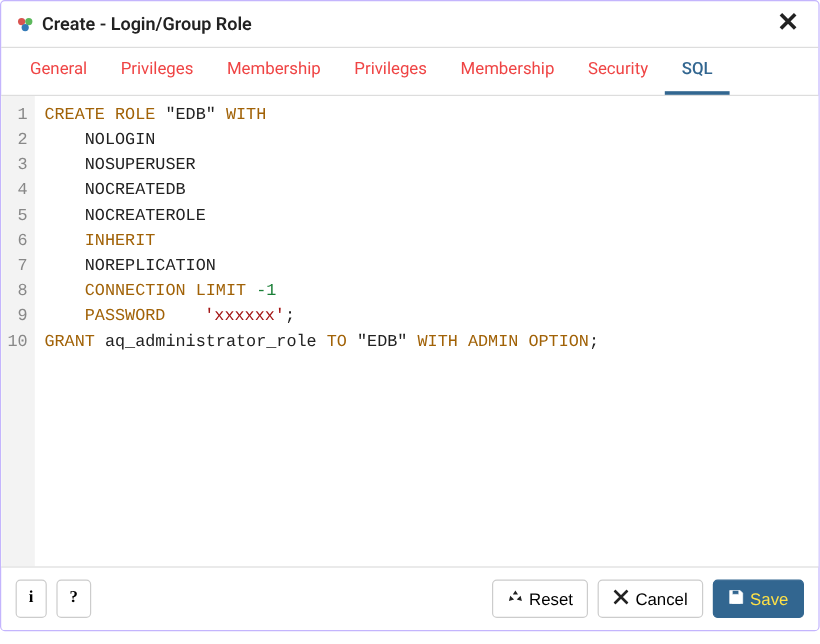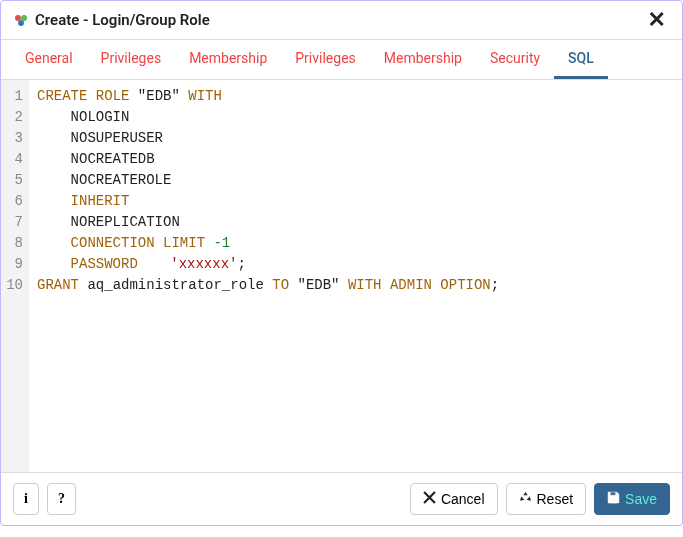--- a/index.html
+++ b/index.html
@@ -17,21 +17,21 @@
 .gutter-line { padding: 0 6px 0 4px; }
 .code { flex: 1; padding: 6px 8px; font-family: "SFMono-Regular", Consolas, "Liberation Mono", Menlo, monospace; font-size: 14px; line-height: 1.5; white-space: pre; overflow: auto; }
 .kw { color: #a16207; font-weight: 500; }
 .str { color: #a31515; margin-left: 24px; }
 .num { color: #1a7f37; }
 .ident { color: #222; }
 .footer { display: flex; padding: 10px 12px; border-top: 1px solid #ddd; align-items: center; gap: 8px; }
 .footer-spacer { flex: 1; }
 .btn { border: 1px solid #ccc; background: #fff; border-radius: 4px; padding: 7px 12px; font-size: 14px; cursor: pointer; display: inline-flex; align-items: center; gap: 5px; }
 .btn.icon-only { padding: 7px 10px; font-weight: bold; font-family: Georgia, serif; }
-.btn.primary { background: #326690; color: #5eead4; border-color: #326690; justify-content: space-between; }
+.btn.primary { background: #326690; color: #fde047; border-color: #326690; justify-content: space-between; }
 .btn svg { width: 13px; height: 13px; }
 </style>
 </head>
 <body>
 
 <div class="dialog">
 
   <div class="header">
     <span class="header-icon">
       <svg viewBox="0 0 16 16">
@@ -69,29 +69,29 @@
       </div>
     <div class="code" id="code"><div><span class="kw">CREATE</span><span> </span><span class="kw">ROLE</span><span> </span><span class="ident">"EDB"</span><span> </span><span class="kw">WITH</span></div><div><span>    </span><span class="ident">NOLOGIN</span></div><div><span>    </span><span class="ident">NOSUPERUSER</span></div><div><span>    </span><span class="ident">NOCREATEDB</span></div><div><span>    </span><span class="ident">NOCREATEROLE</span></div><div><span>    </span><span class="kw">INHERIT</span></div><div><span>    </span><span class="ident">NOREPLICATION</span></div><div><span>    </span><span class="kw">CONNECTION</span><span> </span><span class="kw">LIMIT</span><span> </span><span class="num">-1</span></div><div><span>    </span><span class="kw">PASSWORD</span><span> </span><span class="str">'xxxxxx'</span><span class="ident">;</span></div><div><span class="kw">GRANT</span><span> </span><span class="ident">aq_administrator_role</span><span> </span><span class="kw">TO</span><span> </span><span class="ident">"EDB"</span><span> </span><span class="kw">WITH</span><span> </span><span class="kw">ADMIN</span><span> </span><span class="kw">OPTION</span><span class="ident">;</span></div></div>
   </div>
 
   <div class="footer">
     <button class="btn icon-only">i</button>
     <button class="btn icon-only">?</button>
     <div class="footer-spacer"></div>
     <button class="btn">
       <span><svg viewBox="0 0 12 12">
+            <path d="M6 1 L8 4 L4 4 Z M10 5 L11 9 L7 8 Z M2 5 L5 8 L1 9 Z" fill="#222"></path>
+          </svg></span>
+      <span>Reset</span>
+    </button>
+    <button class="btn">
+      <span><svg viewBox="0 0 12 12">
             <path d="M1 1 L11 11 M11 1 L1 11" stroke="#222" stroke-width="2" fill="none"></path>
           </svg></span>
       <span>Cancel</span>
-    </button>
-    <button class="btn">
-      <span><svg viewBox="0 0 12 12">
-            <path d="M6 1 L8 4 L4 4 Z M10 5 L11 9 L7 8 Z M2 5 L5 8 L1 9 Z" fill="#222"></path>
-          </svg></span>
-      <span>Reset</span>
     </button>
     <button class="btn primary">
       <span><svg viewBox="0 0 12 12">
             <path d="M1 1 L9 1 L11 3 L11 11 L1 11 Z M3 1 L3 4 L8 4 L8 1 M3 7 L9 7 L9 11 L3 11 Z" fill="#fff" stroke="#fff" stroke-width="0.5"></path>
           </svg></span>
       <span>Save</span>
     </button>
   </div>
 
 </div>

